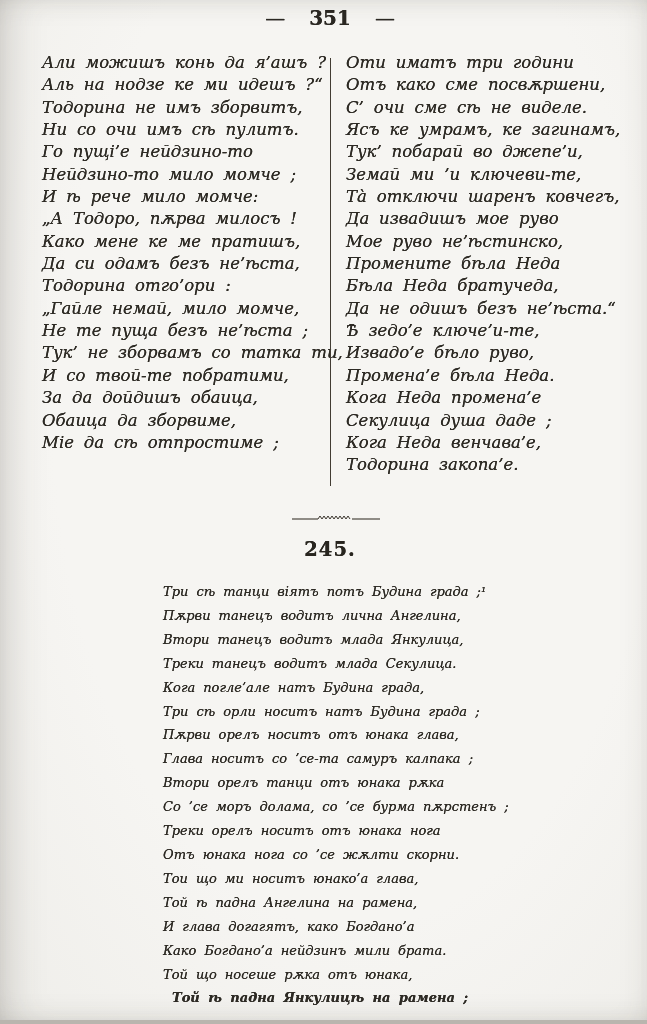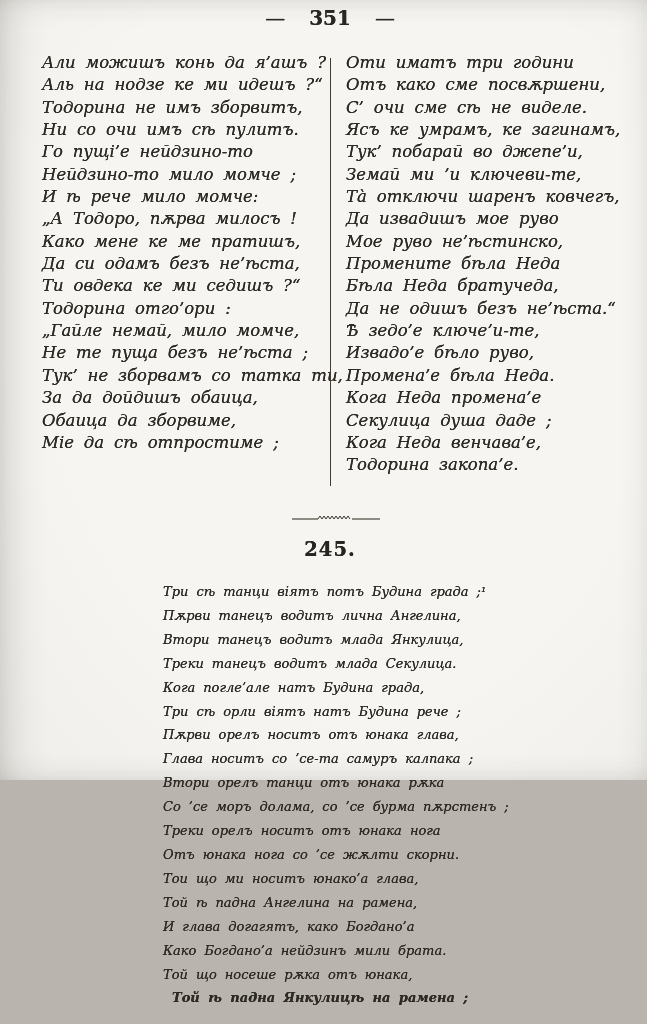--- a/index.html
+++ b/index.html
@@ -4,21 +4,21 @@
 <style>
   html,body { margin:0; padding:0; }
   body {
     width:647px; height:1024px;
     background:#b9b5ae;
     font-family:"DejaVu Serif","Liberation Serif",serif;
     overflow:hidden;
   }
   .page {
     position:relative;
-    width:647px; height:780px;
+    width:647px; height:1020px;
     background:
       radial-gradient(ellipse at 55% 40%, #f6f5f2 60%, #efeeea 100%);
     color:#2d2a24;
     box-shadow:
       inset 28px 0 45px -28px rgba(60,55,45,.28),
       inset -18px 0 35px -24px rgba(60,55,45,.16),
       inset 0 20px 35px -26px rgba(60,55,45,.14),
       inset 0 -20px 35px -26px rgba(60,55,45,.14);
   }
   .txt { text-shadow:0 0 .45px currentColor; }
@@ -70,25 +70,25 @@
         <div class="line">Али можишъ конь да я’ашъ ?</div>
         <div class="line">Аль на нодзе ке ми идешъ ?“</div>
         <div class="line">Тодорина не имъ зборвитъ,</div>
         <div class="line">Ни со очи имъ сѣ пулитъ.</div>
         <div class="line">Го пущі’е нейдзино-то</div>
         <div class="line">Нейдзино-то мило момче ;</div>
         <div class="line">И ѣ рече мило момче:</div>
         <div class="line">„А Тодоро, пѫрва милосъ !</div>
         <div class="line">Како мене ке ме пратишъ,</div>
         <div class="line">Да си одамъ безъ не’ѣста,</div>
-        <div class="line">Ти овдека ке ми седишъ ?“</div>
         <div class="line">Тодорина отго’ори :</div>
         <div class="line">„Гайле немай, мило момче,</div>
         <div class="line">Не те пуща безъ не’ѣста ;</div>
         <div class="line">Тук’ не зборвамъ со татка ти,</div>
+        <div class="line">И со твой-те побратими,</div>
         <div class="line">За да дойдишъ обаица,</div>
         <div class="line">Обаица да зборвиме,</div>
         <div class="line">Міе да сѣ отпростиме ;</div>
       </div>
     <div class="col-rule"></div>
     <div class="col col-right txt">
         <div class="line">Оти иматъ три години</div>
         <div class="line">Отъ како сме посвѫршени,</div>
         <div class="line">С’ очи сме сѣ не виделе.</div>
         <div class="line">Ясъ ке умрамъ, ке загинамъ,</div>
@@ -119,21 +119,21 @@
   </div>
 
   <h2 class="song-number txt">245.</h2>
 
   <section class="poem-245 txt">
       <div class="line">Три сѣ танци віятъ потъ Будина града ;¹</div>
       <div class="line">Пѫрви танецъ водитъ лична Ангелина,</div>
       <div class="line">Втори танецъ водитъ млада Янкулица,</div>
       <div class="line">Треки танецъ водитъ млада Секулица.</div>
       <div class="line">Кога погле’але натъ Будина града,</div>
-      <div class="line">Три сѣ орли віятъ натъ Будина рече ;</div>
+      <div class="line">Три сѣ орли носитъ натъ Будина града ;</div>
       <div class="line">Пѫрви орелъ носитъ отъ юнака глава,</div>
       <div class="line">Глава носитъ со ’се-та самуръ калпака ;</div>
       <div class="line">Втори орелъ танци отъ юнака рѫка</div>
       <div class="line">Со ’се моръ долама, со ’се бурма пѫрстенъ ;</div>
       <div class="line">Треки орелъ носитъ отъ юнака нога</div>
       <div class="line">Отъ юнака нога со ’се жѫлти скорни.</div>
       <div class="line">Тои що ми носитъ юнако’а глава,</div>
       <div class="line">Той ѣ падна Ангелина на рамена,</div>
       <div class="line">И глава догагятъ, како Богдано’а</div>
       <div class="line">Како Богдано’а нейдзинъ мили брата.</div>

